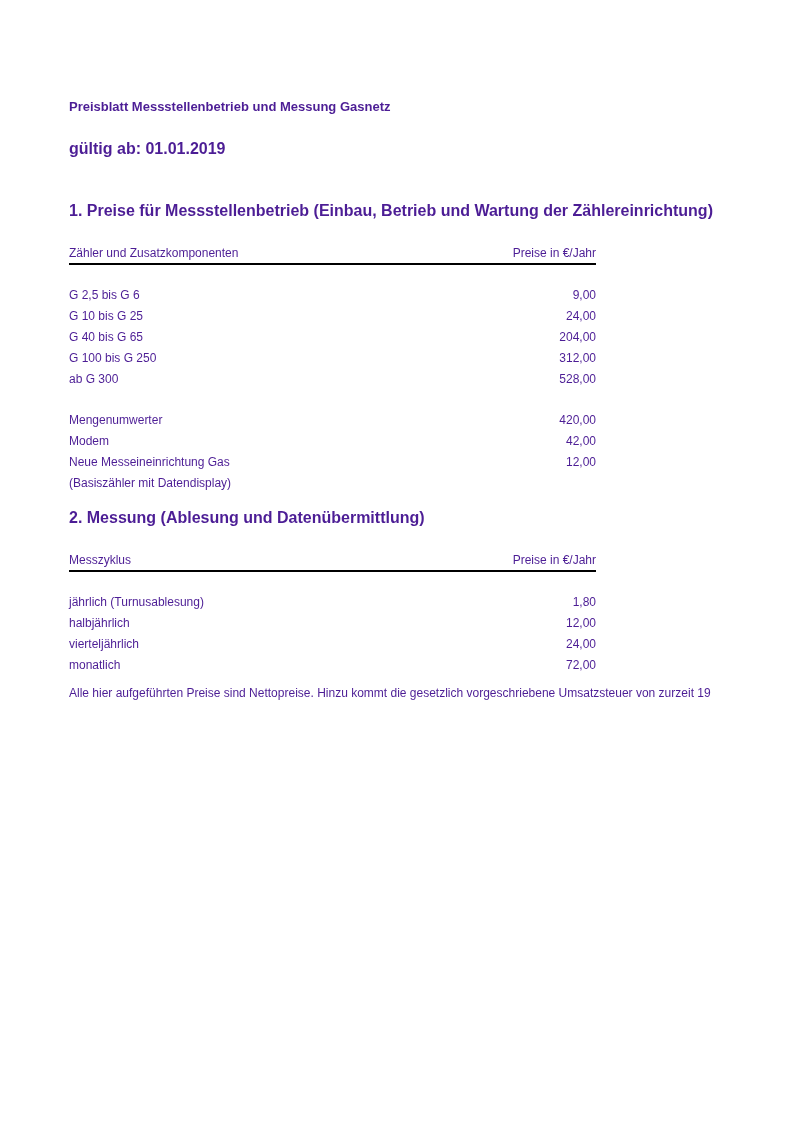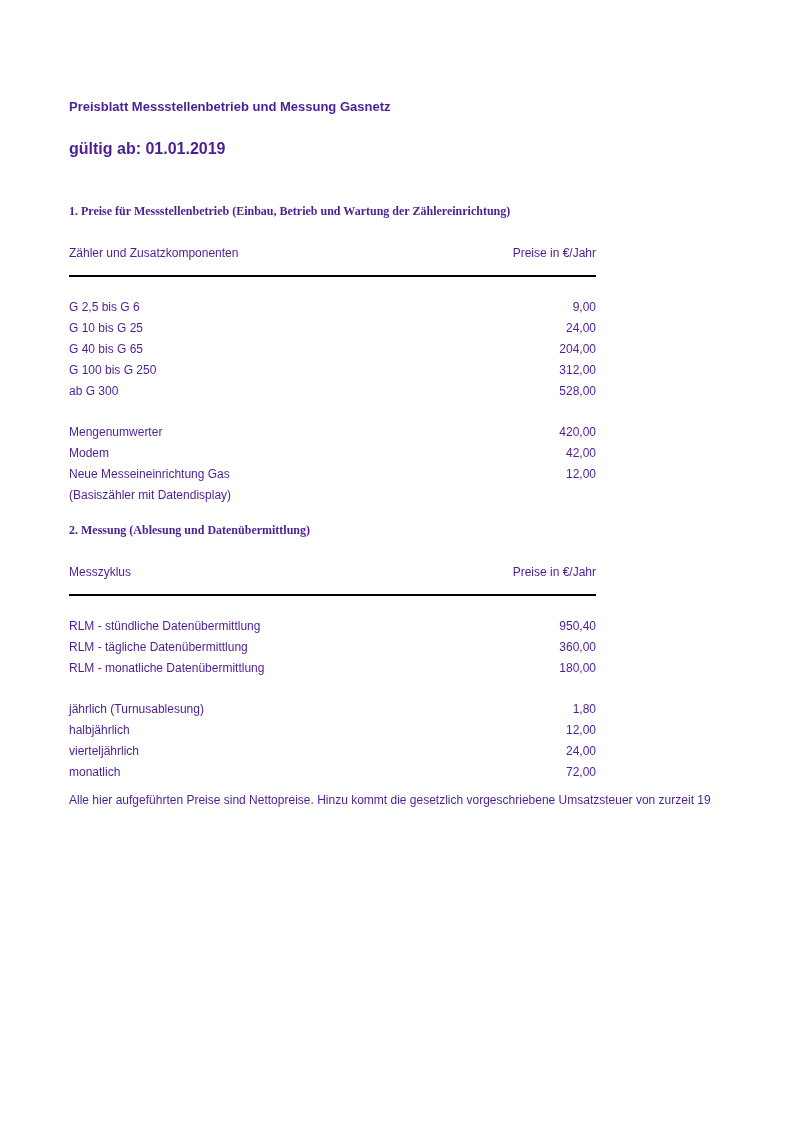--- a/index.html
+++ b/index.html
@@ -30,40 +30,39 @@
     white-space: nowrap;
   }
   .valid-from {
     margin-top: 26px;
     font-size: 16px;
     font-weight: bold;
     line-height: 16px;
     white-space: nowrap;
   }
   .sec-heading {
-    font-size: 12px;
+    font-size: 16px;
     font-weight: bold;
     line-height: 16px;
     white-space: nowrap;
-    font-family: Liberation Serif, serif;
   }
   .sec1-heading { margin-top: 46px; }
   .sec2-heading { margin-top: 16px; }
   .sec3-heading { margin-top: 43px; }
   .price-table {
     width: 527px;
   }
   .table-header {
     margin-top: 27px;
     display: flex;
     justify-content: space-between;
     align-items: flex-start;
     font-size: 12px;
     line-height: 14px;
-    padding-bottom: 15px;
+    padding-bottom: 3px;
     border-bottom: 2px solid #000000;
   }
   .rows-block {
     margin-top: 20px;
   }
   .t-row {
     height: 21px;
     display: flex;
     justify-content: space-between;
     align-items: center;
@@ -145,34 +144,20 @@
     </div>
 
     <div class="sec-heading sec2-heading">2. Messung (Ablesung und Datenübermittlung)</div>
 
     <div class="price-table">
       <div class="table-header">
         <span>Messzyklus</span>
         <span>Preise in €/Jahr</span>
       </div>
 
-      <div class="rows-block">
-        <div class="t-row">
-          <span>RLM - stündliche Datenübermittlung</span>
-          <span>950,40</span>
-        </div>
-        <div class="t-row">
-          <span>RLM - tägliche Datenübermittlung</span>
-          <span>360,00</span>
-        </div>
-        <div class="t-row">
-          <span>RLM - monatliche Datenübermittlung</span>
-          <span>180,00</span>
-        </div>
-      </div>
 
       <div class="row-spacer"></div>
 
       <div>
         <div class="t-row">
           <span>jährlich (Turnusablesung)</span>
           <span>1,80</span>
         </div>
         <div class="t-row">
           <span>halbjährlich</span>

